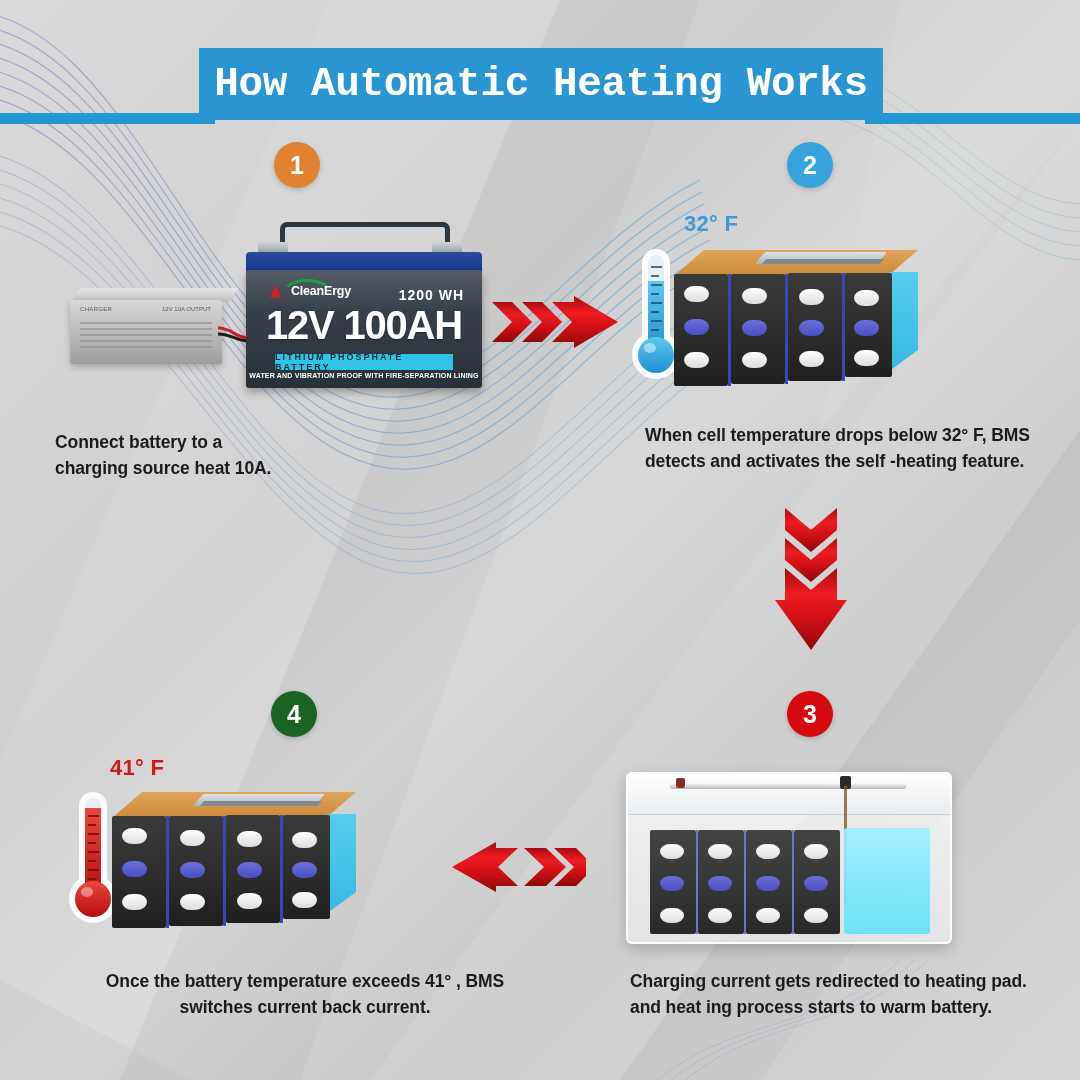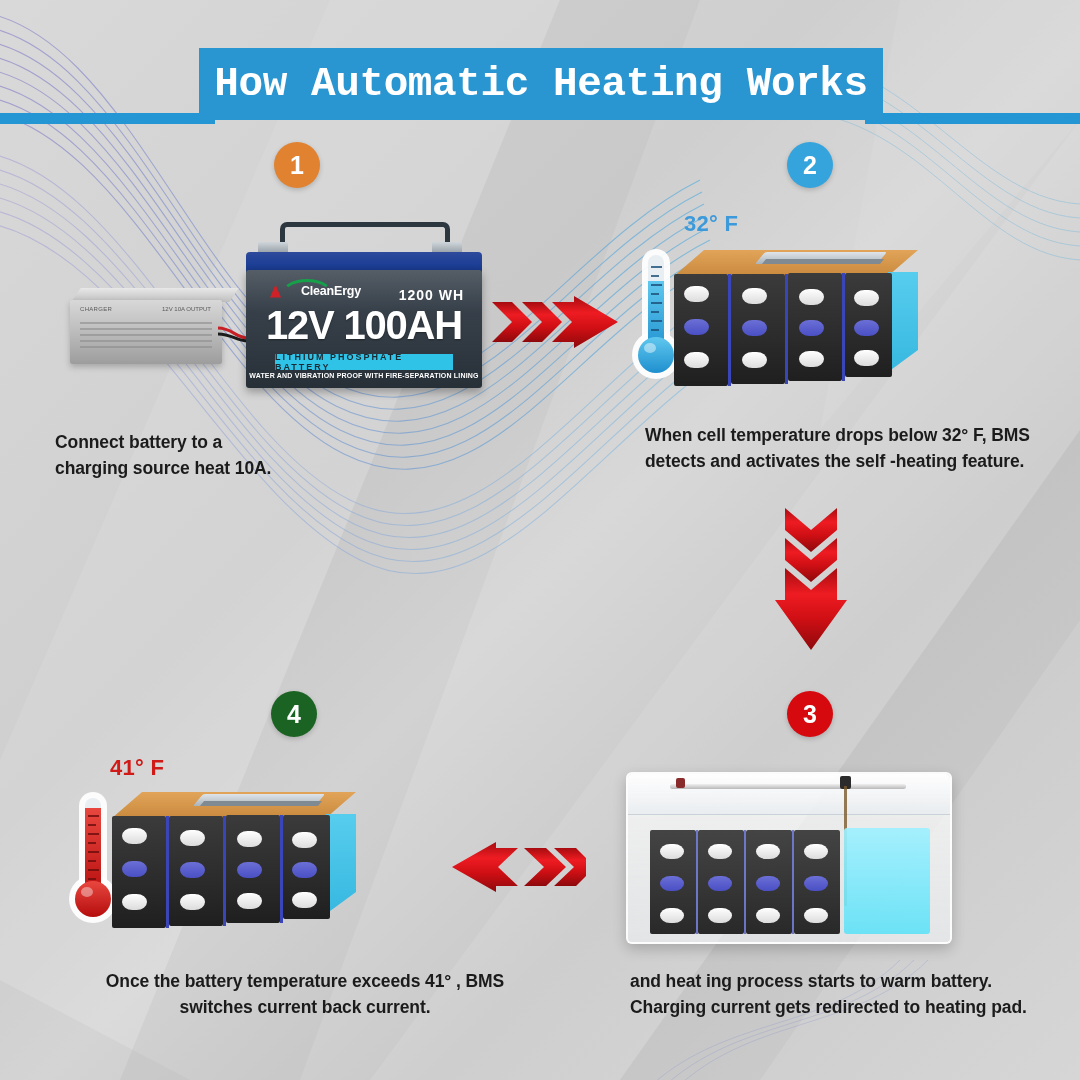--- a/index.html
+++ b/index.html
@@ -76,21 +76,21 @@
   .bat-term.l{left:22px;}
   .bat-term.r{left:196px;}
   .bat-topcap{position:absolute;left:10px;top:30px;width:236px;height:22px;
     background:linear-gradient(180deg,#2e4a9c 0%,#1d3f96 55%,#16357f 100%);
     border-radius:4px 4px 0 0;}
   .bat-body{position:absolute;left:10px;top:48px;width:236px;height:118px;
     background:linear-gradient(180deg,#3c4650 0%,#333c45 55%,#272f37 100%);
     border-radius:3px;box-shadow:0 4px 9px rgba(0,0,0,0.3);overflow:hidden;}
   .bat-body .sheen{position:absolute;left:0;top:0;width:100%;height:36%;
     background:linear-gradient(180deg,rgba(255,255,255,0.13),rgba(255,255,255,0));}
-  .brand{position:absolute;left:24px;top:14px;display:flex;align-items:center;gap:20px;}
+  .brand{position:absolute;left:24px;top:14px;display:flex;align-items:center;gap:10px;}
   .brand .mark{width:11px;height:13px;background:#cf2127;
     clip-path:polygon(50% 0,100% 100%,0 100%);}
   .brand .bname{color:#fff;font-size:12.5px;font-weight:bold;letter-spacing:-.2px;}
   .brand-arc{position:absolute;left:34px;top:9px;width:48px;height:14px;
     border-top:3px solid #16a04a;border-radius:50%/100% 100% 0 0;
     border-left:3px solid transparent;border-right:3px solid transparent;}
   .wh{position:absolute;right:18px;top:17px;color:#fff;font-size:14px;
     font-weight:bold;letter-spacing:1px;margin-left:12px;}
   .bigspec{position:absolute;left:0;right:0;top:33px;text-align:center;
     color:#fff;font-size:40px;font-weight:bold;letter-spacing:-1.2px;
@@ -358,22 +358,22 @@
     <div class="pad w" style="left:82px;top:136px;width:24px;height:15px;"></div>
     <div class="pad w" style="left:130px;top:72px;width:24px;height:15px;"></div>
     <div class="pad b" style="left:130px;top:104px;width:24px;height:15px;"></div>
     <div class="pad w" style="left:130px;top:136px;width:24px;height:15px;"></div>
     <div class="pad w" style="left:178px;top:72px;width:24px;height:15px;"></div>
     <div class="pad b" style="left:178px;top:104px;width:24px;height:15px;"></div>
     <div class="pad w" style="left:178px;top:136px;width:24px;height:15px;"></div>
   </div>
 
   <div class="caption cap3">
+    <div>Charging current gets redirected to heating pad.</div>
     <div>and heat ing process starts to warm battery.</div>
-    <div>Charging current gets redirected to heating pad.</div>
   </div>
 
   <svg class="arrow-wrap" style="left:452px;top:842px;width:134px;height:50px;" viewBox="0 0 134 50">
     <polygon points="0,25 44,0 44,6 66,6 46,25 66,44 44,44 44,50" fill="url(#arrowRed)"></polygon>
     <polygon points="72,6 94,6 114,25 94,44 72,44 92,25" fill="url(#arrowRed)"></polygon>
     <polygon points="102,6 124,6 134,16 134,34 124,44 102,44 122,25" fill="url(#arrowRed)"></polygon>
   </svg>
 
   <div class="temp hot">41° F</div>
 

